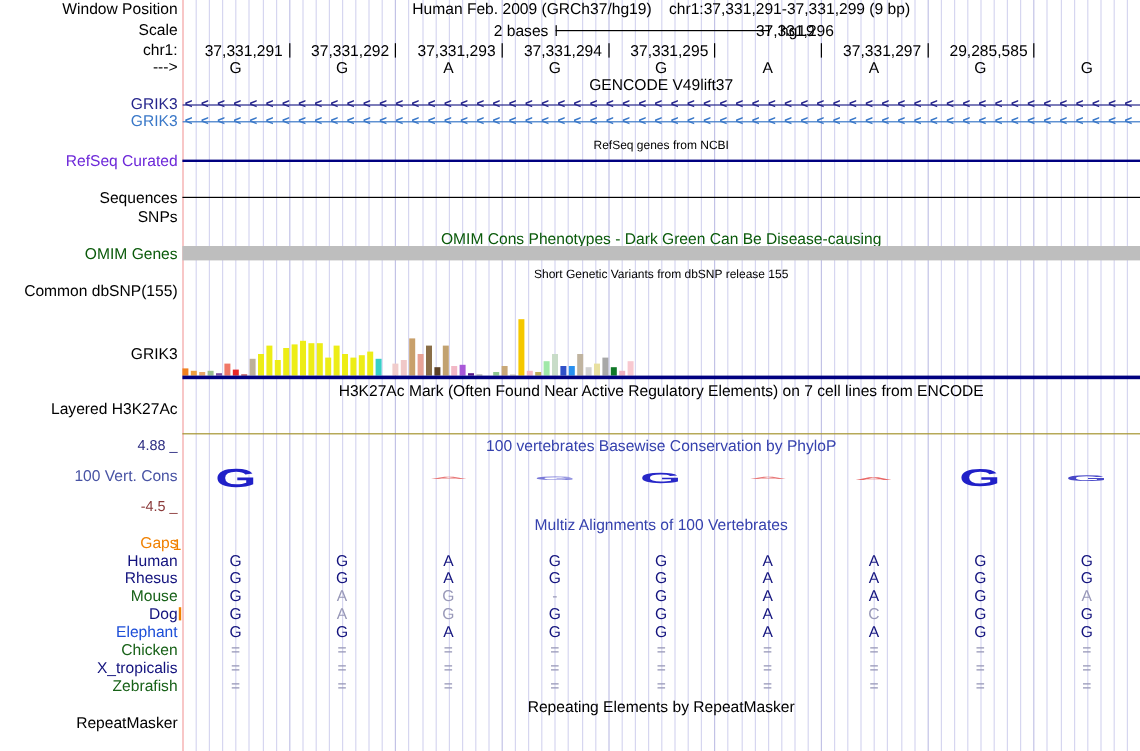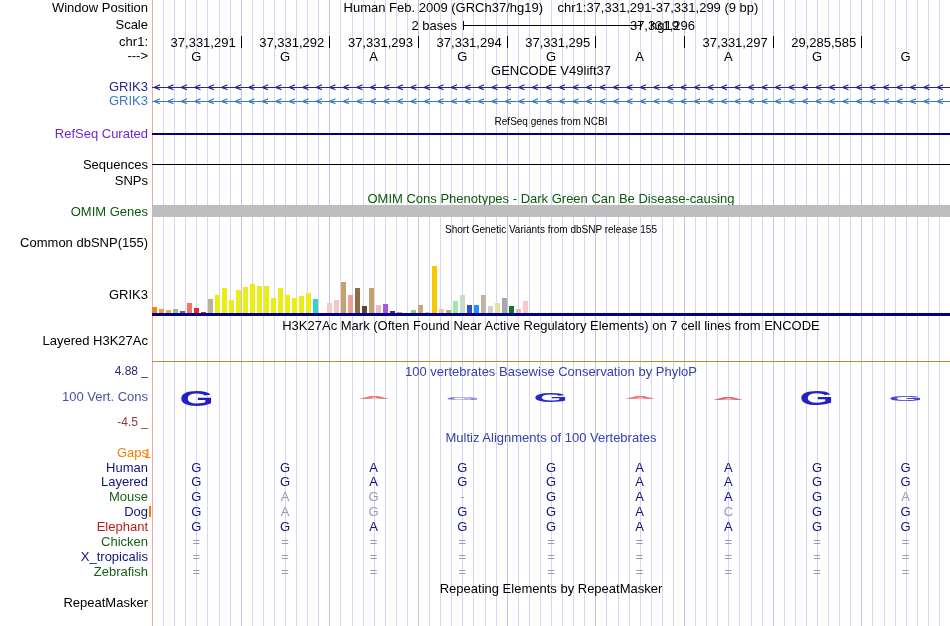--- a/index.html
+++ b/index.html
@@ -409,21 +409,21 @@
       <div class="llabel" style="top: 461px; color: rgb(19, 19, 126);">Human</div>
       <div class="mz-cell" style="left: 152px; top: 461px; width: 88.6667px; color: rgb(19, 19, 126);">G</div>
       <div class="mz-cell" style="left: 240.667px; top: 461px; width: 88.6667px; color: rgb(19, 19, 126);">G</div>
       <div class="mz-cell" style="left: 329.333px; top: 461px; width: 88.6667px; color: rgb(19, 19, 126);">A</div>
       <div class="mz-cell" style="left: 418px; top: 461px; width: 88.6667px; color: rgb(19, 19, 126);">G</div>
       <div class="mz-cell" style="left: 506.667px; top: 461px; width: 88.6667px; color: rgb(19, 19, 126);">G</div>
       <div class="mz-cell" style="left: 595.333px; top: 461px; width: 88.6667px; color: rgb(19, 19, 126);">A</div>
       <div class="mz-cell" style="left: 684px; top: 461px; width: 88.6667px; color: rgb(19, 19, 126);">A</div>
       <div class="mz-cell" style="left: 772.667px; top: 461px; width: 88.6667px; color: rgb(19, 19, 126);">G</div>
       <div class="mz-cell" style="left: 861.333px; top: 461px; width: 88.6667px; color: rgb(19, 19, 126);">G</div>
-      <div class="llabel" style="top: 475px; color: rgb(19, 19, 126);">Layered</div>
+      <div class="llabel" style="top: 475px; color: rgb(19, 19, 126);">Rhesus</div>
       <div class="mz-cell" style="left: 152px; top: 475px; width: 88.6667px; color: rgb(19, 19, 126);">G</div>
       <div class="mz-cell" style="left: 240.667px; top: 475px; width: 88.6667px; color: rgb(19, 19, 126);">G</div>
       <div class="mz-cell" style="left: 329.333px; top: 475px; width: 88.6667px; color: rgb(19, 19, 126);">A</div>
       <div class="mz-cell" style="left: 418px; top: 475px; width: 88.6667px; color: rgb(19, 19, 126);">G</div>
       <div class="mz-cell" style="left: 506.667px; top: 475px; width: 88.6667px; color: rgb(19, 19, 126);">G</div>
       <div class="mz-cell" style="left: 595.333px; top: 475px; width: 88.6667px; color: rgb(19, 19, 126);">A</div>
       <div class="mz-cell" style="left: 684px; top: 475px; width: 88.6667px; color: rgb(19, 19, 126);">A</div>
       <div class="mz-cell" style="left: 772.667px; top: 475px; width: 88.6667px; color: rgb(19, 19, 126);">G</div>
       <div class="mz-cell" style="left: 861.333px; top: 475px; width: 88.6667px; color: rgb(19, 19, 126);">G</div>
       <div class="llabel" style="top: 490px; color: rgb(23, 97, 23);">Mouse</div>
@@ -440,21 +440,21 @@
       <div class="insert-tick" style="left: 149px; top: 506px; height: 11px;"></div>
       <div class="mz-cell" style="left: 152px; top: 505px; width: 88.6667px; color: rgb(19, 19, 126);">G</div>
       <div class="mz-cell" style="left: 240.667px; top: 505px; width: 88.6667px; color: rgb(152, 152, 184);">A</div>
       <div class="mz-cell" style="left: 329.333px; top: 505px; width: 88.6667px; color: rgb(152, 152, 184);">G</div>
       <div class="mz-cell" style="left: 418px; top: 505px; width: 88.6667px; color: rgb(19, 19, 126);">G</div>
       <div class="mz-cell" style="left: 506.667px; top: 505px; width: 88.6667px; color: rgb(19, 19, 126);">G</div>
       <div class="mz-cell" style="left: 595.333px; top: 505px; width: 88.6667px; color: rgb(19, 19, 126);">A</div>
       <div class="mz-cell" style="left: 684px; top: 505px; width: 88.6667px; color: rgb(152, 152, 184);">C</div>
       <div class="mz-cell" style="left: 772.667px; top: 505px; width: 88.6667px; color: rgb(19, 19, 126);">G</div>
       <div class="mz-cell" style="left: 861.333px; top: 505px; width: 88.6667px; color: rgb(19, 19, 126);">G</div>
-      <div class="llabel" style="top: 520px; color: #b91c1c;">Elephant</div>
+      <div class="llabel" style="top: 520px; color: #1d4ed8;">Elephant</div>
       <div class="mz-cell" style="left: 152px; top: 520px; width: 88.6667px; color: rgb(19, 19, 126);">G</div>
       <div class="mz-cell" style="left: 240.667px; top: 520px; width: 88.6667px; color: rgb(19, 19, 126);">G</div>
       <div class="mz-cell" style="left: 329.333px; top: 520px; width: 88.6667px; color: rgb(19, 19, 126);">A</div>
       <div class="mz-cell" style="left: 418px; top: 520px; width: 88.6667px; color: rgb(19, 19, 126);">G</div>
       <div class="mz-cell" style="left: 506.667px; top: 520px; width: 88.6667px; color: rgb(19, 19, 126);">G</div>
       <div class="mz-cell" style="left: 595.333px; top: 520px; width: 88.6667px; color: rgb(19, 19, 126);">A</div>
       <div class="mz-cell" style="left: 684px; top: 520px; width: 88.6667px; color: rgb(19, 19, 126);">A</div>
       <div class="mz-cell" style="left: 772.667px; top: 520px; width: 88.6667px; color: rgb(19, 19, 126);">G</div>
       <div class="mz-cell" style="left: 861.333px; top: 520px; width: 88.6667px; color: rgb(19, 19, 126);">G</div>
       <div class="llabel" style="top: 535px; color: rgb(23, 97, 23);">Chicken</div>

